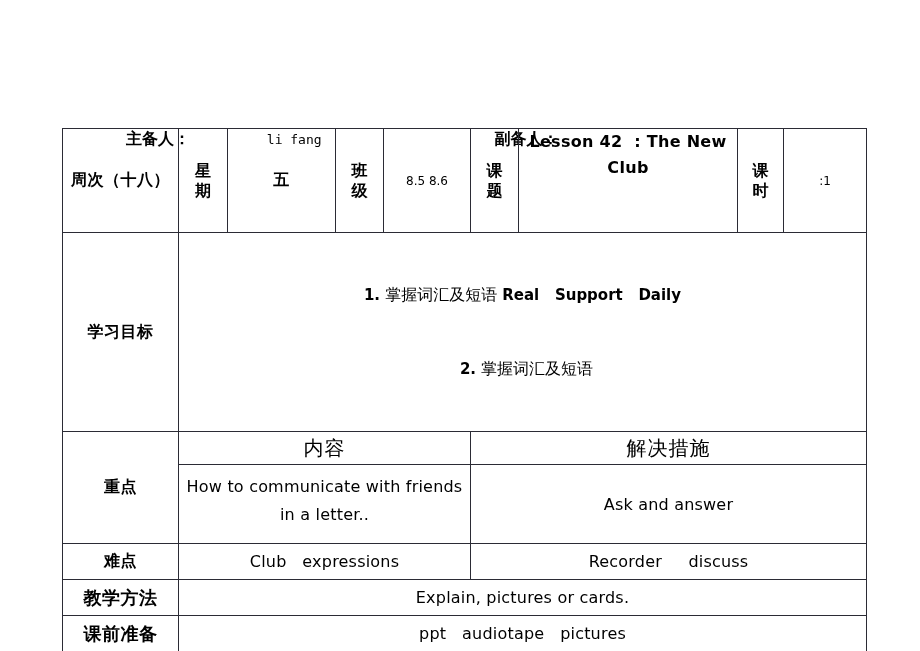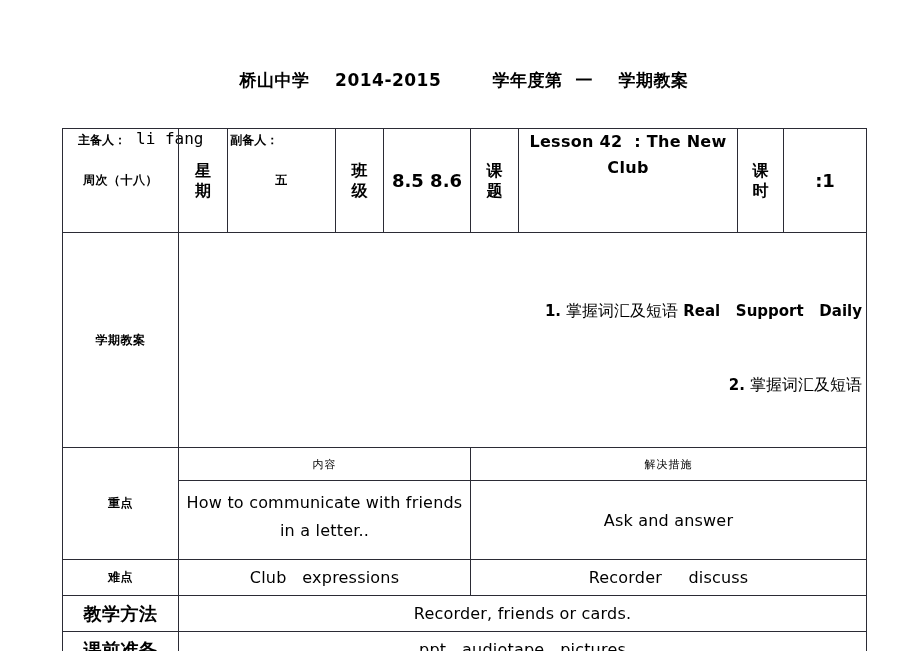--- a/index.html
+++ b/index.html
@@ -43,27 +43,28 @@
     position: absolute;
     left: 62px;
     top: 100px;
     width: 804px;
     height: 26px;
     white-space: pre;
     font-size: 16px;
     line-height: 26px;
   }
   .byline .cn {
-    font-family: Liberation Sans, sans-serif;
-    font-weight: bold;
-    font-size: 12px;
+    font-family: Liberation Mono, monospace;
+    font-weight: bold;
+    font-size: 16px;
+    margin-left: 48px;
   }
   .byline .mono {
     font-family: "DejaVu Sans Mono", "Liberation Mono", monospace;
-    font-size: 16px;
+    font-size: 13px;
   }
 
   
   table.lesson-table {
     position: absolute;
     left: 62px;
     top: 128px;
     width: 804px;
     border-collapse: collapse;
     table-layout: fixed;
@@ -72,21 +73,21 @@
     border: 1px solid #2b2b35;
     padding: 0 4px;
     vertical-align: middle;
     text-align: center;
     overflow: visible;
   }
 
   
   .cn-label {
     font-family: "DejaVu Sans", "Liberation Sans", sans-serif;
-    font-size: 12px;
+    font-size: 16px;
     font-weight: bold;
     letter-spacing: 0.5px;
     white-space: pre;
   }
   .cn-label-sm {
     font-family: "DejaVu Sans", "Liberation Sans", sans-serif;
     font-size: 18px;
     font-weight: bold;
     letter-spacing: 0.5px;
     white-space: pre;
@@ -95,21 +96,21 @@
   .cn-stack {
     font-family: "DejaVu Sans", "Liberation Sans", sans-serif;
     font-size: 16px;
     font-weight: bold;
     line-height: 1.25;
     white-space: pre-line;
   }
   
   .cn-head {
     font-family: "DejaVu Sans", "Liberation Sans", sans-serif;
-    font-size: 11px;
+    font-size: 20px;
     font-weight: normal;
     letter-spacing: 1px;
     white-space: pre;
     margin-left: 24px;
   }
 
   
   .en-text {
     font-family: "DejaVu Sans", "Liberation Sans", sans-serif;
     font-size: 16px;
@@ -120,22 +121,22 @@
   .en-bold {
     font-family: "DejaVu Sans", "Liberation Sans", sans-serif;
     font-size: 16px;
     font-weight: bold;
     white-space: pre-wrap;
     letter-spacing: 0.3px;
     line-height: 1.5;
   }
   .num-bold {
     font-family: "DejaVu Sans", "Liberation Sans", sans-serif;
-    font-size: 18px;
-    font-weight: bold;
+    font-size: 12px;
+    font-weight: normal;
     white-space: pre;
   }
 
   .mixed-left {
     text-align: left;
     white-space: pre-wrap;
     line-height: 1.55;
     font-size: 16px;
     padding-left: 8px;
   }
@@ -157,21 +158,20 @@
   .left-pad {
     text-align: left;
     padding-left: 8px;
   }
 </style>
 </head>
 <body>
 
 <div class="page">
 
-  <div class="doc-title">桥山中学    2014-2015        学年度第  一    学期教案</div>
 
   <div class="byline">
     <span class="cn">主备人：</span><span class="cn">   </span><span class="mono">li fang</span><span class="cn">        </span><span class="cn">副备人：</span>
   </div>
 
   <table class="lesson-table">
     <colgroup>
       <col style="width:116px">
       <col style="width:49px">
       <col style="width:108px">
@@ -194,22 +194,22 @@
       <td class="num-bold">8.5 8.6</td>
       <td class="cn-stack">课
 题</td>
       <td class="en-bold" style="vertical-align:top;padding-top:0;line-height:1.6;">Lesson 42  : The New Club</td>
       <td class="cn-stack">课
 时</td>
       <td class="num-bold">:1</td>
     </tr>
 
     <tr>
-      <td class="cn-label" style="height:103px">学期教案</td>
-      <td class="mixed-left" colspan="8" style="vertical-align:top;padding-top:16px;text-align:right;">
+      <td class="cn-label" style="height:103px">学习目标</td>
+      <td class="mixed-left" colspan="8" style="vertical-align:top;padding-top:0;">
         <div><span class="idx">1.</span><span class="cn-mix"> 掌握词汇及短语 </span><span class="en-mix">Real   Support   Daily</span></div>
         <div style="padding-left:8px"><span class="idx">2.</span><span class="cn-mix"> 掌握词汇及短语</span></div>
       </td>
     </tr>
 
     <tr>
       <td class="cn-label" rowspan="2" style="height:103px">重点</td>
       <td class="cn-head" colspan="4" style="height:32px">内容</td>
       <td class="cn-head" colspan="4" style="height:32px">解决措施</td>
     </tr>
@@ -220,21 +220,21 @@
     </tr>
 
     <tr>
       <td class="cn-label" style="height:35px">难点</td>
       <td class="en-text left-pad" colspan="4">Club   expressions</td>
       <td class="en-text" colspan="4">Recorder     discuss</td>
     </tr>
 
     <tr>
       <td class="cn-label-sm" style="height:35px">教学方法</td>
-      <td class="en-text" colspan="8">Recorder, friends or cards.</td>
+      <td class="en-text" colspan="8">Explain, pictures or cards.</td>
     </tr>
 
     <tr>
       <td class="cn-label-sm" style="height:35px">课前准备</td>
       <td class="en-text" colspan="8">ppt   audiotape   pictures</td>
     </tr>
 
   </tbody>
     </table>
 </div>

